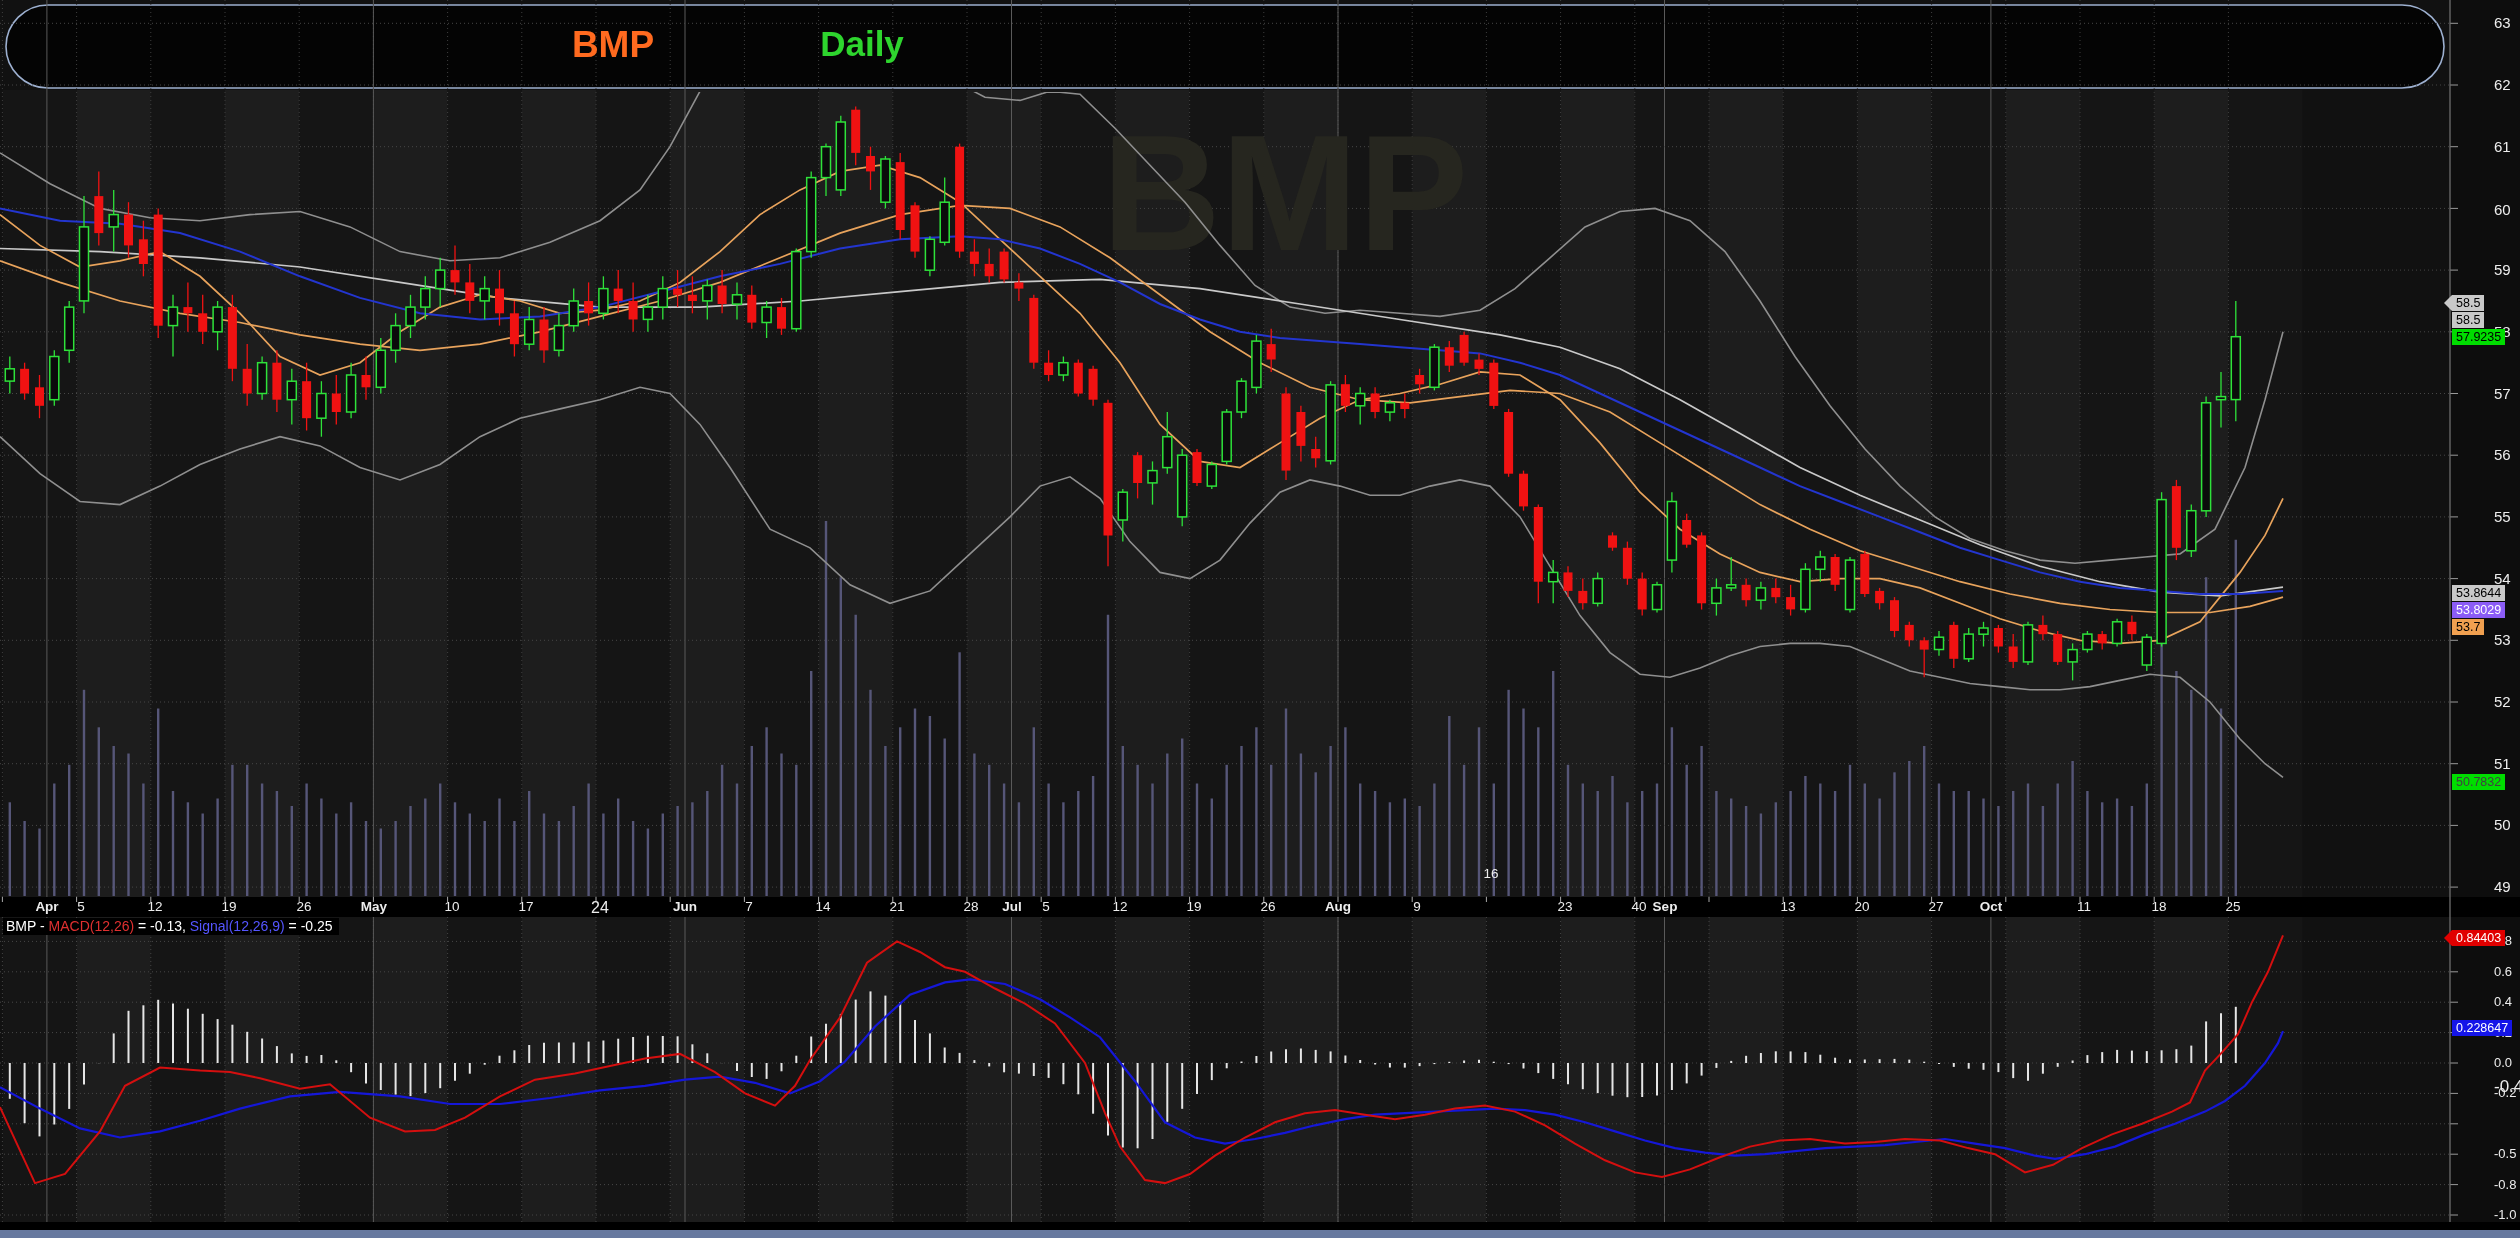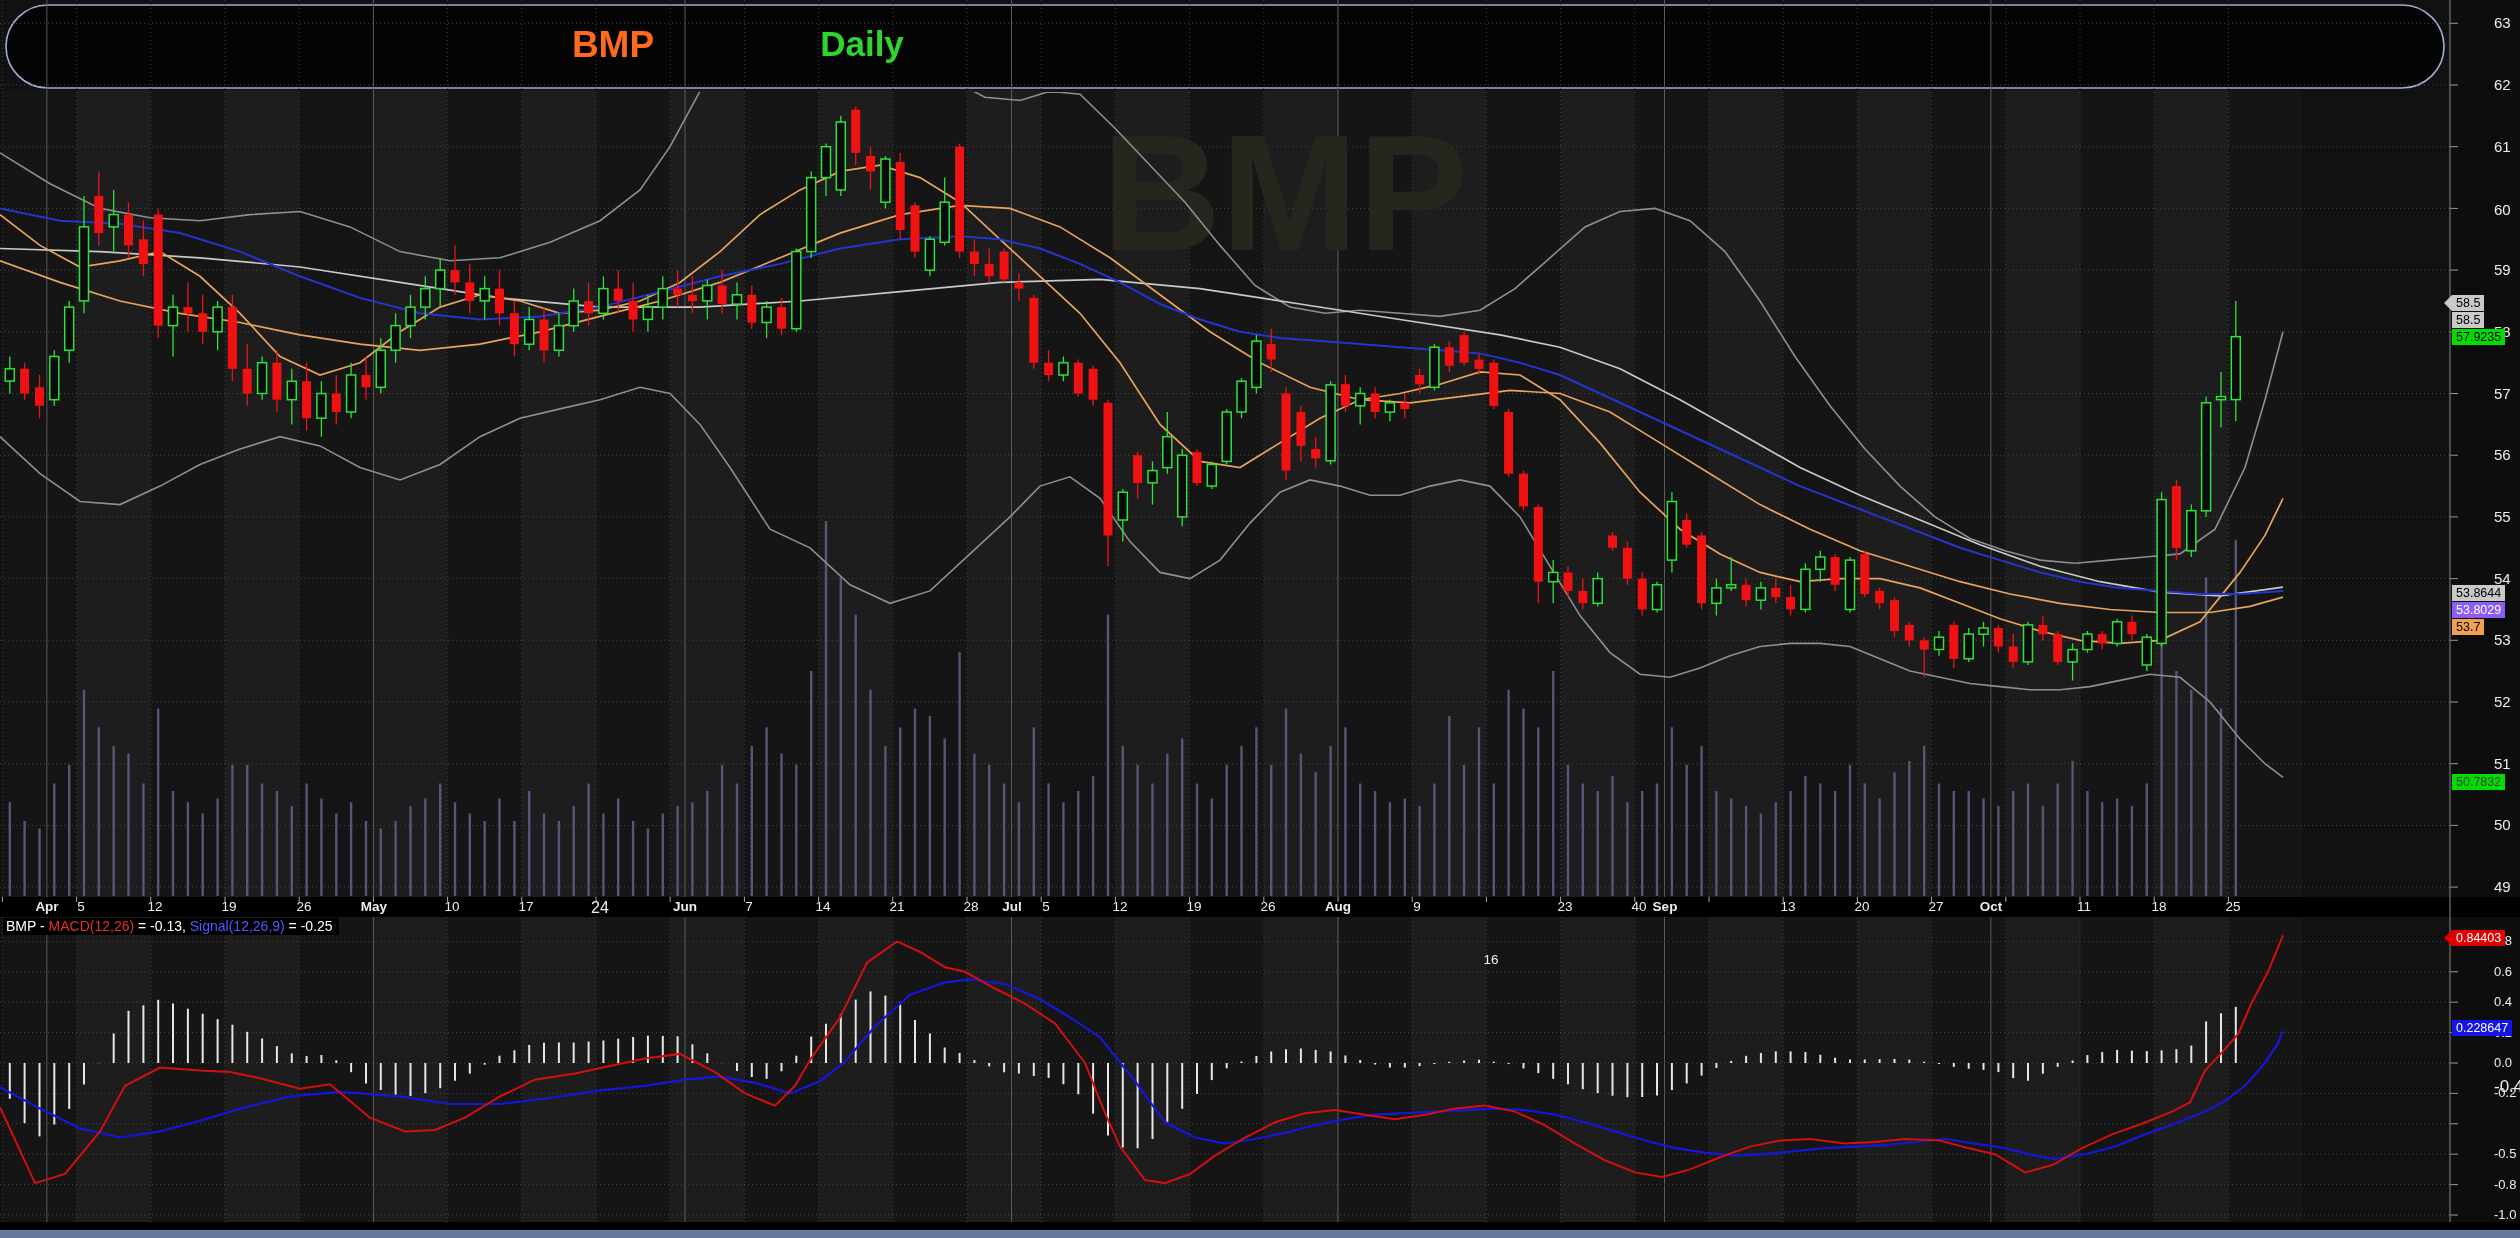--- a/index.html
+++ b/index.html
@@ -909,21 +909,21 @@
       <div class="axlab" style="left:600px;top:899px;font-size:16px;transform:translateX(-50%);">24</div>
       <div class="axlab" style="left:749px;top:899px;font-size:13.5px;transform:translateX(-50%);">7</div>
       <div class="axlab" style="left:823px;top:899px;font-size:13.5px;transform:translateX(-50%);">14</div>
       <div class="axlab" style="left:897px;top:899px;font-size:13.5px;transform:translateX(-50%);">21</div>
       <div class="axlab" style="left:971px;top:899px;font-size:13.5px;transform:translateX(-50%);">28</div>
       <div class="axlab" style="left:1046px;top:899px;font-size:13.5px;transform:translateX(-50%);">5</div>
       <div class="axlab" style="left:1120px;top:899px;font-size:13.5px;transform:translateX(-50%);">12</div>
       <div class="axlab" style="left:1194px;top:899px;font-size:13.5px;transform:translateX(-50%);">19</div>
       <div class="axlab" style="left:1268px;top:899px;font-size:13.5px;transform:translateX(-50%);">26</div>
       <div class="axlab" style="left:1417px;top:899px;font-size:13.5px;transform:translateX(-50%);">9</div>
-      <div class="axlab" style="left:1491px;top:952px;font-size:13.5px;transform:translateX(-50%);">16</div>
+      <div class="axlab" style="left:1491px;top:866px;font-size:13.5px;transform:translateX(-50%);">16</div>
       <div class="axlab" style="left:1565px;top:899px;font-size:13.5px;transform:translateX(-50%);">23</div>
       <div class="axlab" style="left:1639px;top:899px;font-size:13.5px;transform:translateX(-50%);">40</div>
       <div class="axlab" style="left:1788px;top:899px;font-size:13.5px;transform:translateX(-50%);">13</div>
       <div class="axlab" style="left:1862px;top:899px;font-size:13.5px;transform:translateX(-50%);">20</div>
       <div class="axlab" style="left:1936px;top:899px;font-size:13.5px;transform:translateX(-50%);">27</div>
       <div class="axlab" style="left:2084px;top:899px;font-size:13.5px;transform:translateX(-50%);">11</div>
       <div class="axlab" style="left:2159px;top:899px;font-size:13.5px;transform:translateX(-50%);">18</div>
       <div class="axlab" style="left:2233px;top:899px;font-size:13.5px;transform:translateX(-50%);">25</div>
     </div>
   <div id="yaxis">

